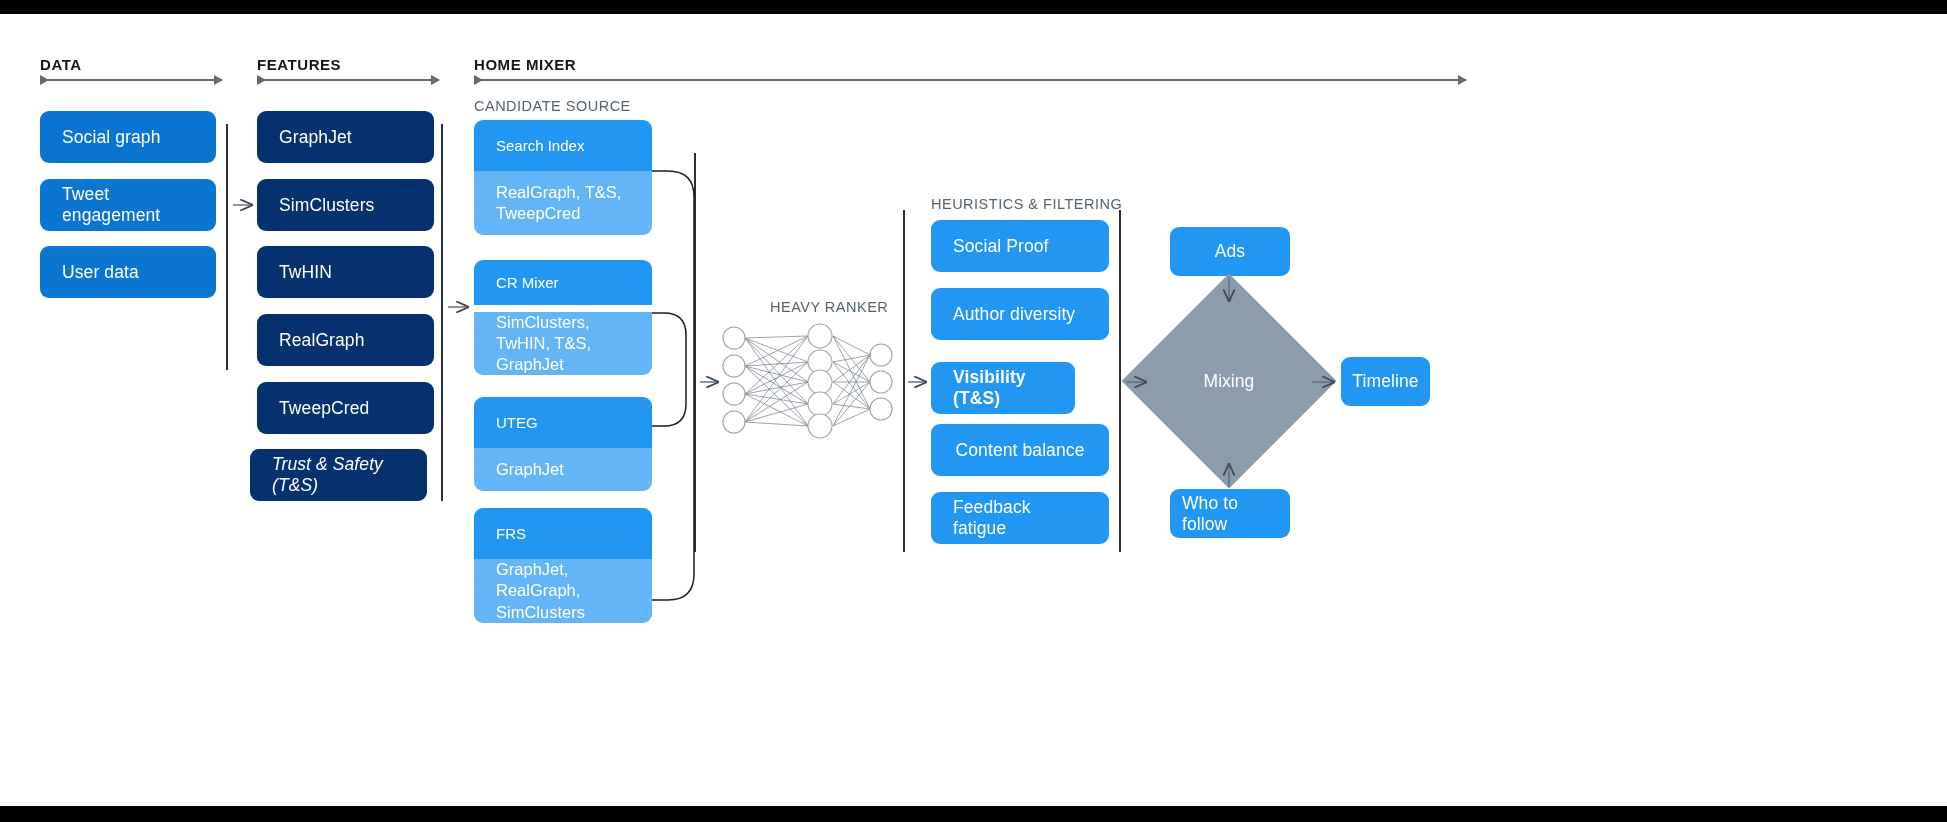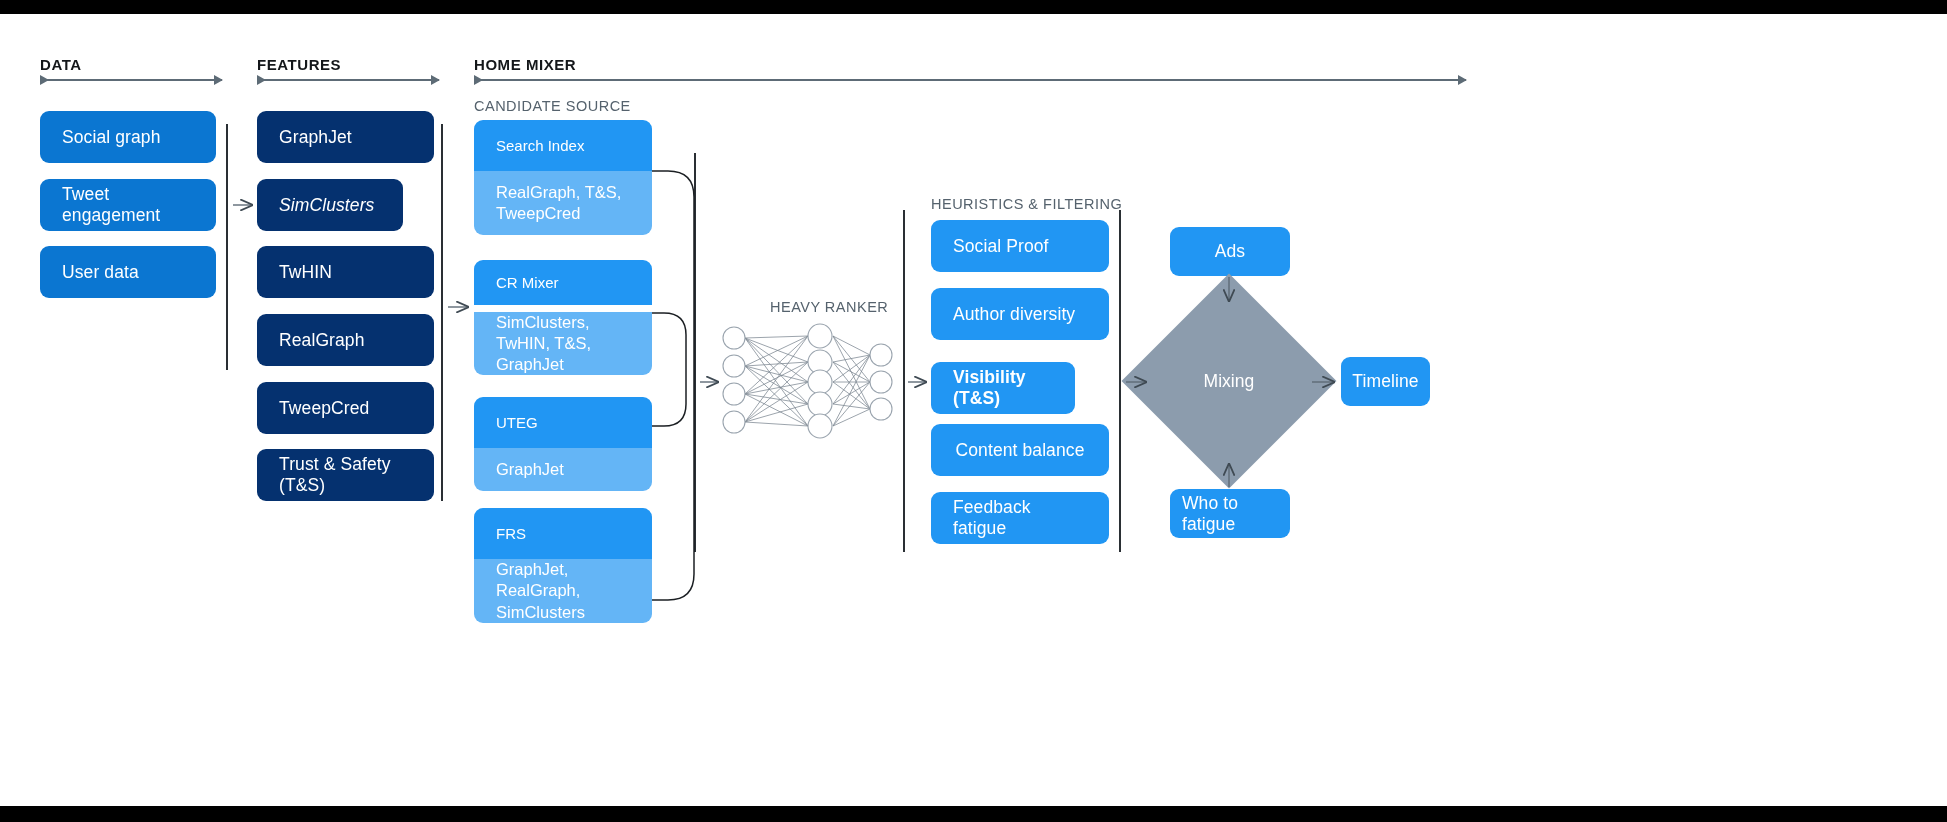--- a/index.html
+++ b/index.html
@@ -71,33 +71,33 @@
     <div class="box data" style="left:40px;top:165px;width:176px;height:52px;">
       <span>Tweet engagement</span>
     </div>
     <div class="box data" style="left:40px;top:232px;width:176px;height:52px;">
       <span>User data</span>
     </div>
 
     <div class="box feature" style="left:257px;top:97px;width:177px;height:52px;">
       <span>GraphJet</span>
     </div>
-    <div class="box feature" style="left:257px;top:165px;width:146px;height:52px;font-style:italic;">
+    <div class="box feature" style="left:257px;top:165px;width:177px;height:52px;">
       <span>SimClusters</span>
     </div>
     <div class="box feature" style="left:257px;top:232px;width:177px;height:52px;">
       <span>TwHIN</span>
     </div>
     <div class="box feature" style="left:257px;top:300px;width:177px;height:52px;">
       <span>RealGraph</span>
     </div>
     <div class="box feature" style="left:257px;top:368px;width:177px;height:52px;">
       <span>TweepCred</span>
     </div>
-    <div class="box feature" style="left:257px;top:435px;width:177px;height:52px;">
+    <div class="box feature" style="left:250px;top:435px;width:177px;height:52px;font-style:italic;">
       <span>Trust &amp; Safety (T&amp;S)</span>
     </div>
 
     <div class="sub-title" style="left:474px;top:84px;">CANDIDATE SOURCE</div>
 
     <div class="cs" style="left:474px;top:106px;width:178px;height:115px;">
       <div class="cs-head" style="height:51px;">Search Index</div>
       <div class="cs-body">RealGraph, T&amp;S, TweepCred</div>
     </div>
 
@@ -138,21 +138,21 @@
 
     <div class="box plain" style="left:1170px;top:213px;width:120px;height:49px;">
       <span>Ads</span>
     </div>
 
     <div class="diamond" style="left:1153px;top:291px;width:152px;height:152px;transform:rotate(45deg);">
       <span class="dlabel" style="transform:rotate(-45deg);">Mixing</span>
     </div>
 
     <div class="box plain" style="left:1170px;top:475px;width:120px;height:49px;">
-      <span>Who to fatigue</span>
+      <span>Who to follow</span>
     </div>
 
     <div class="box plain" style="left:1341px;top:343px;width:89px;height:49px;">
       <span>Timeline</span>
     </div>
 
     <svg class="overlay" viewBox="0 0 1947 792">
       <defs>
         <marker id="ah" markerWidth="9" markerHeight="8" refX="8.4" refY="4" orient="auto">
           <path d="M0,0 L9,4 L0,8" fill="none" stroke="#3f4a53" stroke-width="1.3"></path>

